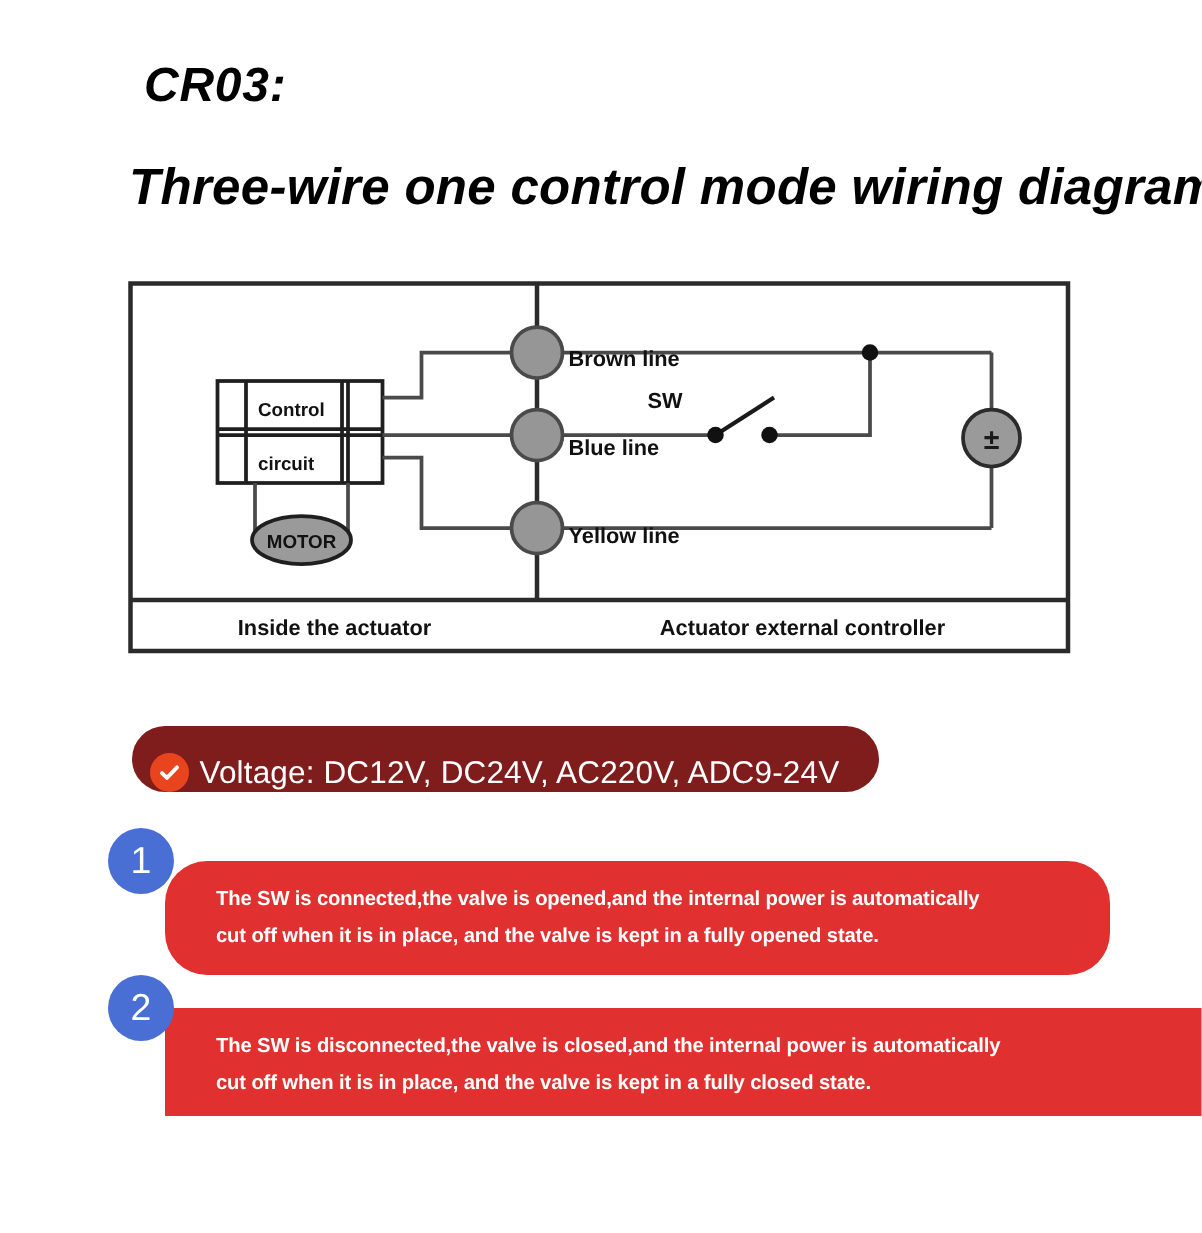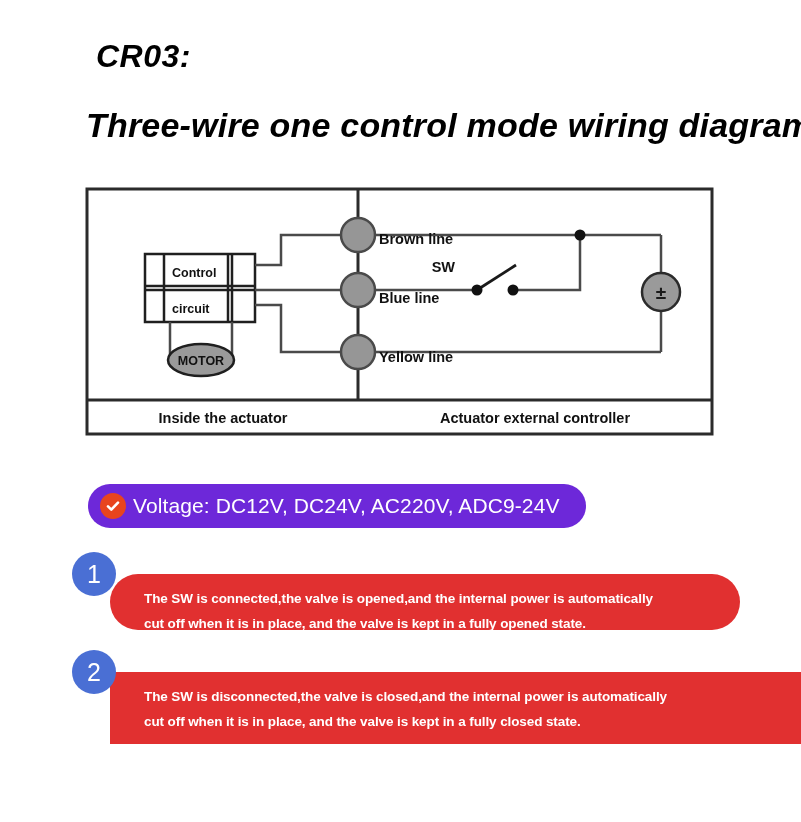--- a/index.html
+++ b/index.html
@@ -74,24 +74,24 @@
     fill: #1a1a1a;
   }
 
   
   .voltage-pill {
     position: absolute;
     left: 88px;
     top: 484px;
     height: 44px;
     padding: 0 26px 0 12px;
-    background: #6d28d9;
+    background: #7f1d1d;
     border-radius: 24px;
     display: flex;
-    align-items: center;
+    align-items: flex-end;
     box-sizing: border-box;
   }
   .check-badge {
     width: 26px;
     height: 26px;
     border-radius: 50%;
     background: #e8441e;
     flex: 0 0 auto;
     display: flex;
     align-items: center;
@@ -133,21 +133,21 @@
     display: flex;
     align-items: center;
     justify-content: center;
     color: #ffffff;
     font-size: 25px;
     line-height: 1;
     z-index: 3;
   }
 
   #note-1 { left: 72px; top: 552px; }
-  #note-1 .note-panel { left: 38px; top: 22px; width: 630px; height: 56px; border-radius: 28px; }
+  #note-1 .note-panel { left: 38px; top: 22px; width: 630px; height: 76px; border-radius: 28px; }
   #note-1 .note-badge { left: 0; top: 0; }
 
   #note-2 { left: 72px; top: 650px; }
   #note-2 .note-panel { left: 38px; top: 22px; width: 762px; height: 72px; }
   #note-2 .note-badge { left: 0; top: 0; }
 </style>
 </head>
 <body>
 
 <div class="heading-main">CR03:</div>

